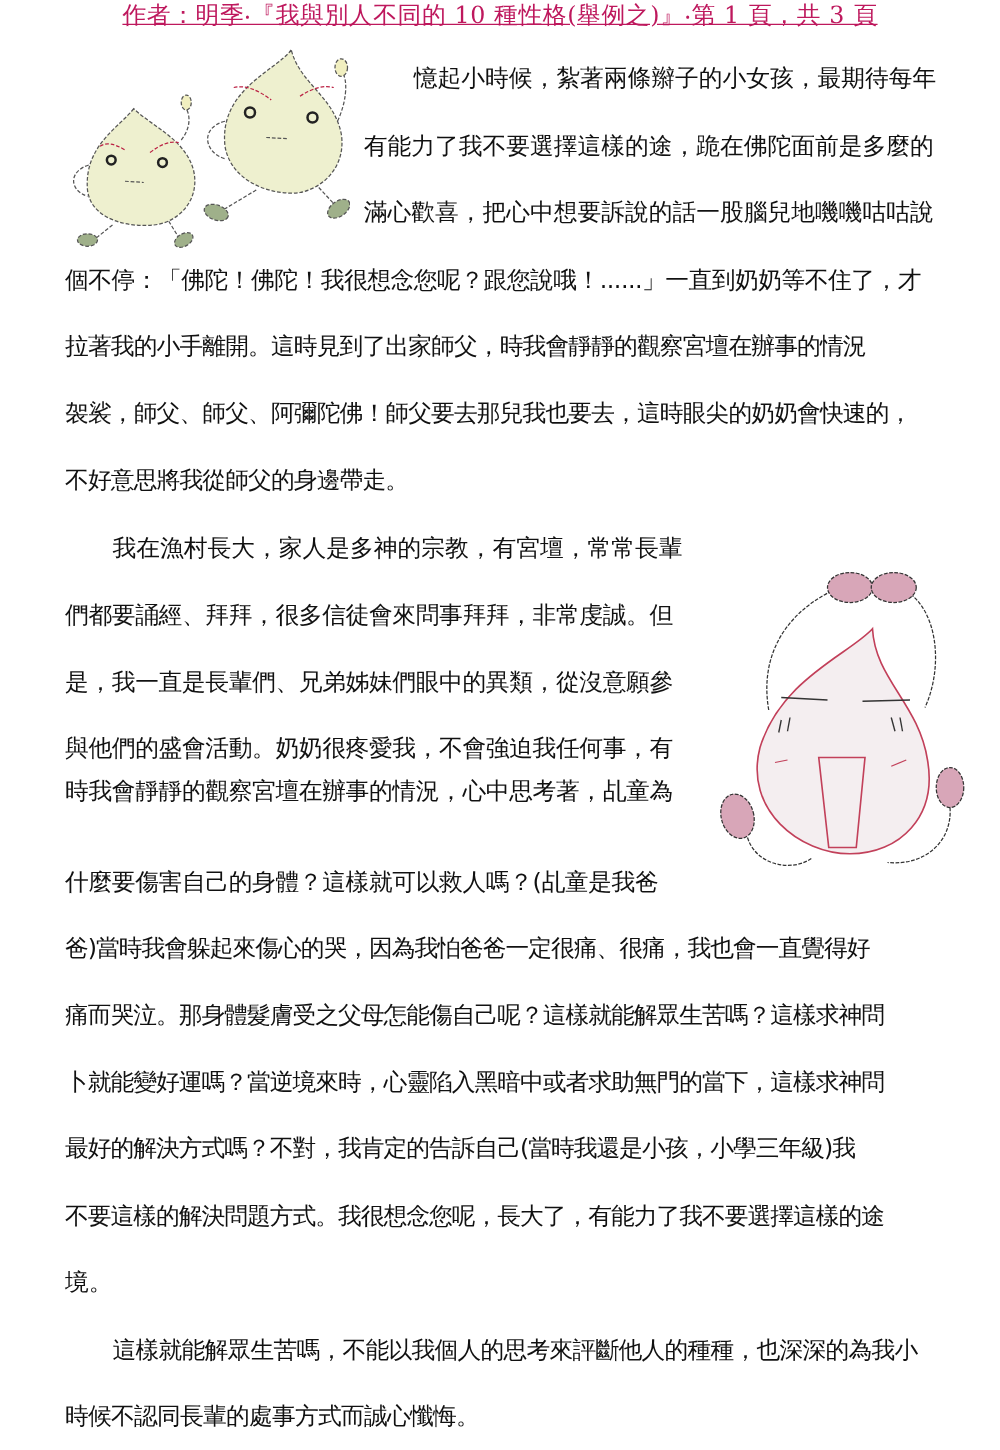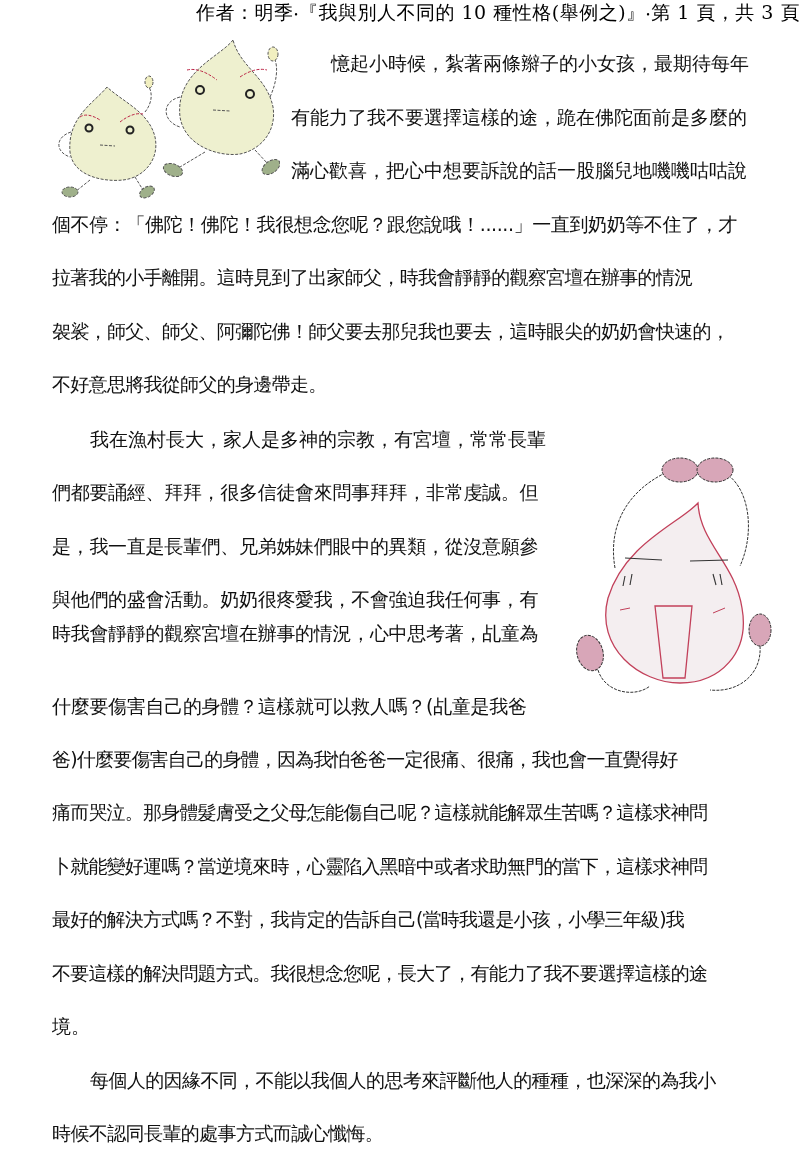--- a/index.html
+++ b/index.html
@@ -1,20 +1,20 @@
 <!DOCTYPE html>
 <html><head>
   <meta charset="utf-8">
   <style>
     html, body { margin: 0; padding: 0; background: #ffffff; }
     body { width: 800px; height: 1160px; position: relative; overflow: hidden;
            font-family: "DejaVu Sans", "Liberation Sans", sans-serif; color: #111; }
     .header { position: absolute; left: 0; top: 0; width: 800px; height: 30px;
               font-family: "DejaVu Serif", "Liberation Serif", serif; font-size: 19px;
-              text-align: right; line-height: 24px; white-space: nowrap; letter-spacing: 0.5px; color:#000000; }
+              text-align: center; line-height: 24px; white-space: nowrap; letter-spacing: 0.5px; color:#be185d;text-decoration:underline; }
     .line { position: absolute; font-size: 19px; line-height: 22px; white-space: nowrap; color:#111; }
     .ill { position: absolute; }
   </style>
 </head>
 <body>
 
 <div class="header">作者：明季‧『我與別人不同的 10 種性格(舉例之)』‧第 1 頁，共 3 頁</div>
 
 <svg class="ill" style="left:45px;top:32px" width="235" height="175" viewBox="0 0 235 175">
   <g stroke="#555" stroke-width="1" stroke-dasharray="3 1.5" fill="none">
@@ -83,21 +83,21 @@
 <div class="line" style="left:52px;top:266px;letter-spacing:-0.7px">拉著我的小手離開。這時見到了出家師父，時我會靜靜的觀察宮壇在辦事的情況</div>
 <div class="line" style="left:52px;top:320px;letter-spacing:-0.7px">袈裟，師父、師父、阿彌陀佛！師父要去那兒我也要去，這時眼尖的奶奶會快速的，</div>
 <div class="line" style="left:52px;top:373px;letter-spacing:-0.7px">不好意思將我從師父的身邊帶走。</div>
 
 <div class="line" style="left:90px;top:428px">我在漁村長大，家人是多神的宗教，有宮壇，常常長輩</div>
 <div class="line" style="left:52px;top:481px;letter-spacing:-0.3px">們都要誦經、拜拜，很多信徒會來問事拜拜，非常虔誠。但</div>
 <div class="line" style="left:52px;top:535px;letter-spacing:-0.3px">是，我一直是長輩們、兄弟姊妹們眼中的異類，從沒意願參</div>
 <div class="line" style="left:52px;top:588px;letter-spacing:-0.3px">與他們的盛會活動。奶奶很疼愛我，不會強迫我任何事，有</div>
 <div class="line" style="left:52px;top:622px;letter-spacing:-0.3px">時我會靜靜的觀察宮壇在辦事的情況，心中思考著，乩童為</div>
 <div class="line" style="left:52px;top:695px;letter-spacing:-0.3px">什麼要傷害自己的身體？這樣就可以救人嗎？(乩童是我爸</div>
-<div class="line" style="left:52px;top:748px;letter-spacing:-0.8px">爸)什麼要傷害自己的身體，因為我怕爸爸一定很痛、很痛，我也會一直覺得好</div>
+<div class="line" style="left:52px;top:748px;letter-spacing:-0.8px">爸)當時我會躲起來傷心的哭，因為我怕爸爸一定很痛、很痛，我也會一直覺得好</div>
 <div class="line" style="left:52px;top:801px;letter-spacing:-0.8px">痛而哭泣。那身體髮膚受之父母怎能傷自己呢？這樣就能解眾生苦嗎？這樣求神問</div>
 <div class="line" style="left:52px;top:855px;letter-spacing:-0.8px">卜就能變好運嗎？當逆境來時，心靈陷入黑暗中或者求助無門的當下，這樣求神問</div>
 <div class="line" style="left:52px;top:908px;letter-spacing:-0.8px">最好的解決方式嗎？不對，我肯定的告訴自己(當時我還是小孩，小學三年級)我</div>
 <div class="line" style="left:52px;top:962px;letter-spacing:-0.8px">不要這樣的解決問題方式。我很想念您呢，長大了，有能力了我不要選擇這樣的途</div>
 <div class="line" style="left:52px;top:1015px">境。</div>
 
-<div class="line" style="left:90px;top:1069px;letter-spacing:-0.6px">每個人的因緣不同，不能以我個人的思考來評斷他人的種種，也深深的為我小</div>
+<div class="line" style="left:90px;top:1069px;letter-spacing:-0.6px">這樣就能解眾生苦嗎，不能以我個人的思考來評斷他人的種種，也深深的為我小</div>
 <div class="line" style="left:52px;top:1122px;letter-spacing:-0.6px">時候不認同長輩的處事方式而誠心懺悔。</div>
 
 </body></html>

